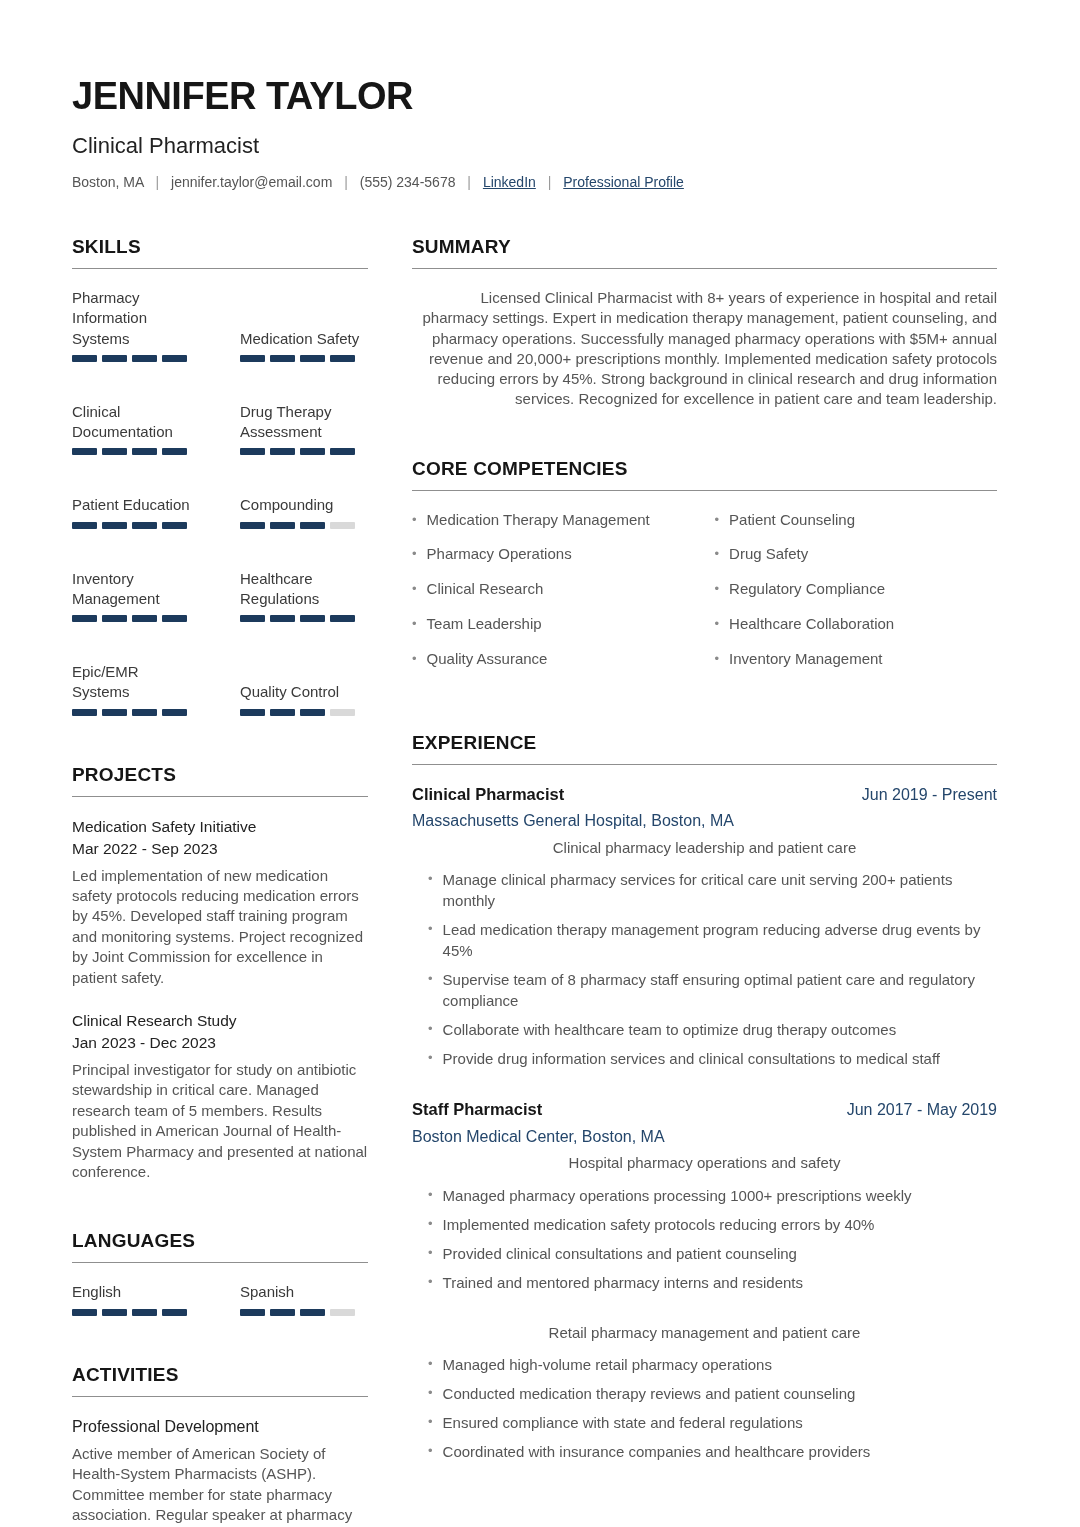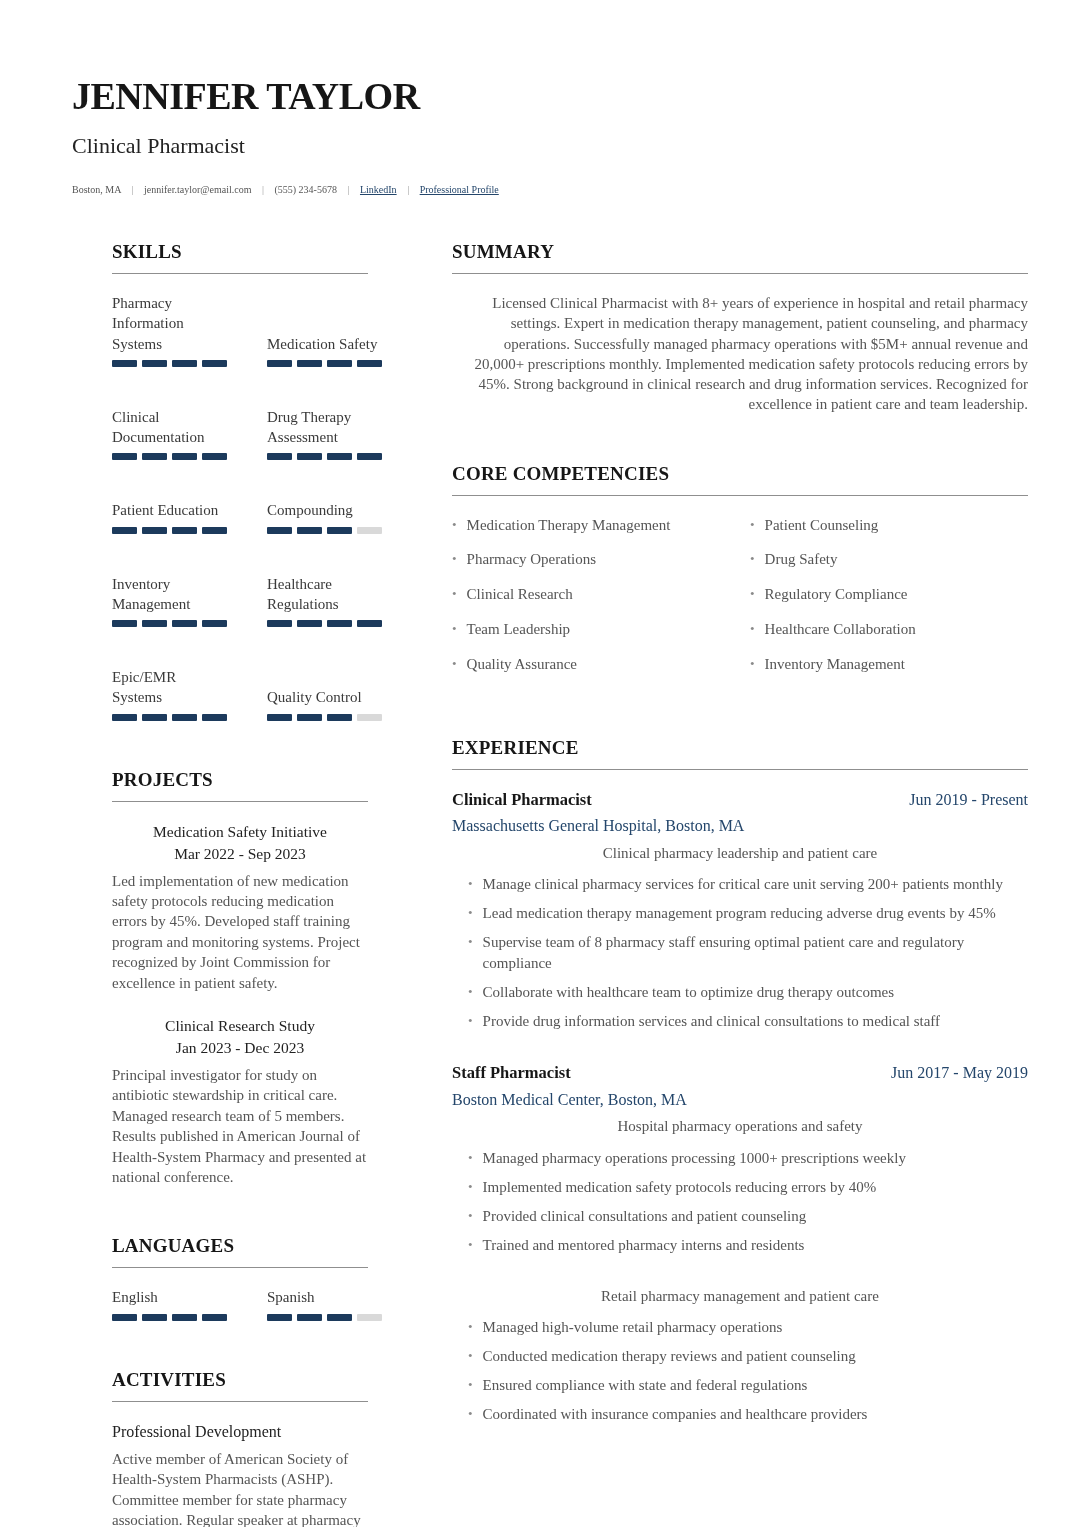--- a/index.html
+++ b/index.html
@@ -6,48 +6,48 @@
     --accent:#24466b;
     --bar-filled:#1c3a5c;
     --bar-empty:#d9d9d9;
     --ink:#1a1a1a;
     --body:#555;
     --rule:#8f8f8f;
   }
   *{box-sizing:border-box;}
   html,body{margin:0;padding:0;background:#ffffff;}
   body{font-family:"Liberation Sans","DejaVu Sans",sans-serif;color:var(--ink);}
-  .page{width:1080px;height:1527px;background:#fff;padding:76px 52px 0 72px;overflow:hidden;font-family:Liberation Serif, serif;}
+  .page{width:1080px;height:1527px;background:#fff;padding:76px 83px 0 72px;overflow:hidden;}
 
   
   .name{font-size:38px;font-weight:bold;letter-spacing:-0.5px;margin:0;color:#161616;line-height:1.1;}
   .title{font-size:22px;font-weight:normal;margin:15px 0 0 0;color:#222;line-height:1.2;}
-  .contact{margin-top:25px;font-size:10px;color:#555;}
+  .contact{margin-top:15px;font-size:14px;color:#555;}
   .contact .sep{color:#9a9a9a;margin:0 8px;}
   .contact a{color:var(--accent);text-decoration:underline;cursor:pointer;}
 
   
   .columns{display:flex;gap:44px;margin-top:46px;}
   .left{width:296px;flex:none;}
   .right{flex:1;min-width:0;}
 
-  section{margin-bottom:48px;margin-left:40px;}
+  section{margin-bottom:48px;}
   .section-heading{font-size:19px;font-weight:bold;color:#161616;letter-spacing:0.2px;
     border-bottom:1px solid var(--rule);padding-bottom:10px;margin:0 0 19px 0;}
 
   
   .skills-grid{display:grid;grid-template-columns:1fr 1fr;column-gap:18px;row-gap:14px;align-items:end;gap:40px;}
   .skill-name{font-size:15px;color:#3a3a3a;line-height:1.35;margin-bottom:6px;}
   .bar{display:flex;gap:5px;width:115px;}
   .seg{flex:1;height:7px;border-radius:1px;background:var(--bar-empty);}
   .seg.filled{background:var(--bar-filled);}
 
   
   .project{margin-bottom:22px;}
-  .project-name,.project-dates{font-size:15.5px;color:#222;line-height:1.42;text-align:center;}
+  .project-name,.project-dates{font-size:15.5px;color:#222;line-height:1.42;}
   .project-desc{font-size:15px;color:var(--body);line-height:1.36;margin:6px 0 0 0;}
   .activity{margin-bottom:22px;}
   .activity-title{font-size:16px;color:#222;line-height:1.4;}
   .activity-desc{font-size:15px;color:var(--body);line-height:1.36;margin:6px 0 0 0;}
 
   
   .summary-text{font-size:15px;color:var(--body);line-height:1.35;margin:0;text-align:right;}
 
   
   .comp-grid{display:grid;grid-template-columns:1fr 1fr;column-gap:20px;}

